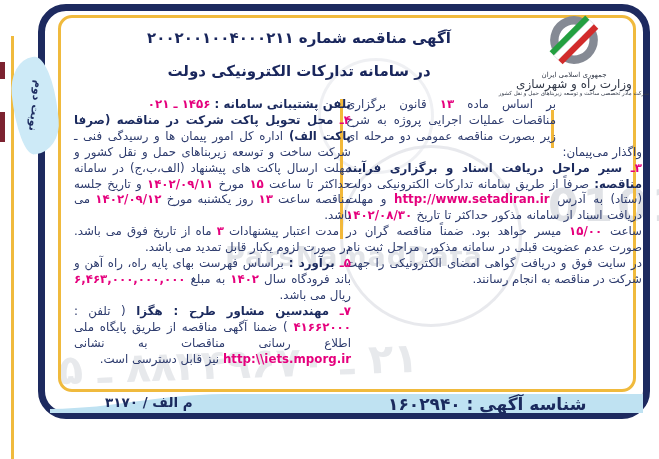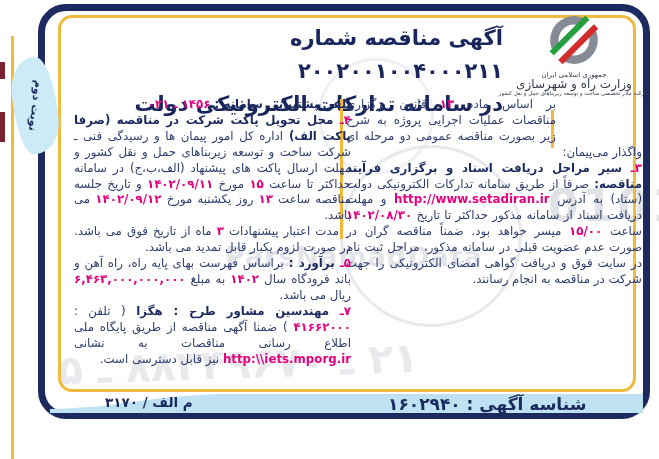--- a/index.html
+++ b/index.html
@@ -26,21 +26,21 @@
   .edge-mark.m1{top:62px;height:17px;}
   .edge-mark.m2{top:112px;height:30px;}
   
   .ribbon{position:absolute;left:13px;top:57px;width:44px;height:97px;background:#cdeaf7;
     border-radius:58% 42% 62% 38% / 38% 62% 34% 66%;transform:rotate(-6deg);
     display:flex;align-items:center;justify-content:center;z-index:5;}
   .ribbon-label{writing-mode:vertical-rl;transform:rotate(13deg);
     font-size:11px;font-weight:bold;color:#203063;white-space:nowrap;}
   
   .title-block{position:absolute;left:95px;top:22px;width:408px;z-index:2;
-    text-align:right;color:#19265c;font-weight:bold;font-size:21px;line-height:33px;}
+    text-align:center;color:#19265c;font-weight:bold;font-size:15px;line-height:33px;}
   .logo-block{position:absolute;left:498px;top:12px;width:152px;z-index:2;text-align:center;color:#333a49;}
   .logo-block svg{display:block;margin:0 auto;}
   .logo-cap1{font-size:7px;line-height:10px;margin-top:2px;}
   .logo-cap2{font-size:12px;line-height:9px;}
   .logo-cap3{font-size:5.5px;line-height:9px;white-space:nowrap;}
   
   .col{position:absolute;top:97px;z-index:2;font-size:11.8px;line-height:15.9px;
     color:#2e3c6e;text-align:justify;}
   .col-right{left:346px;width:296px;}
   .col-left{left:62px;width:277px;margin-left:12px;}

